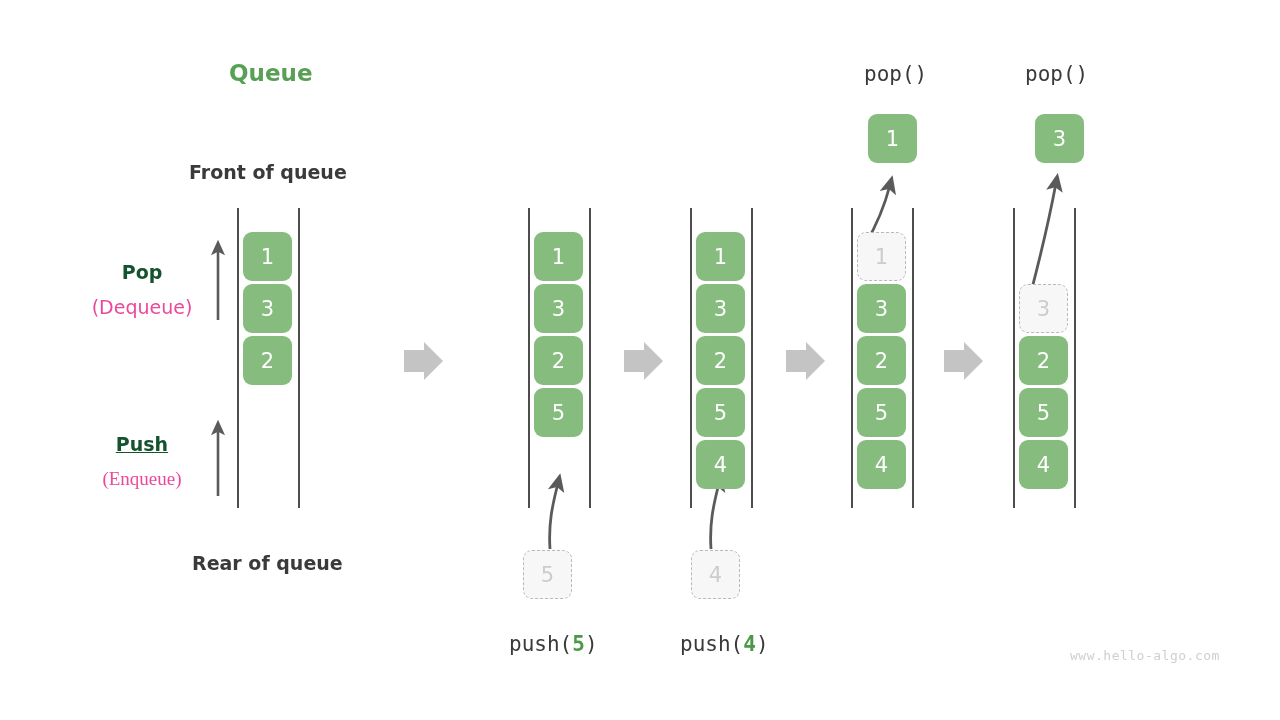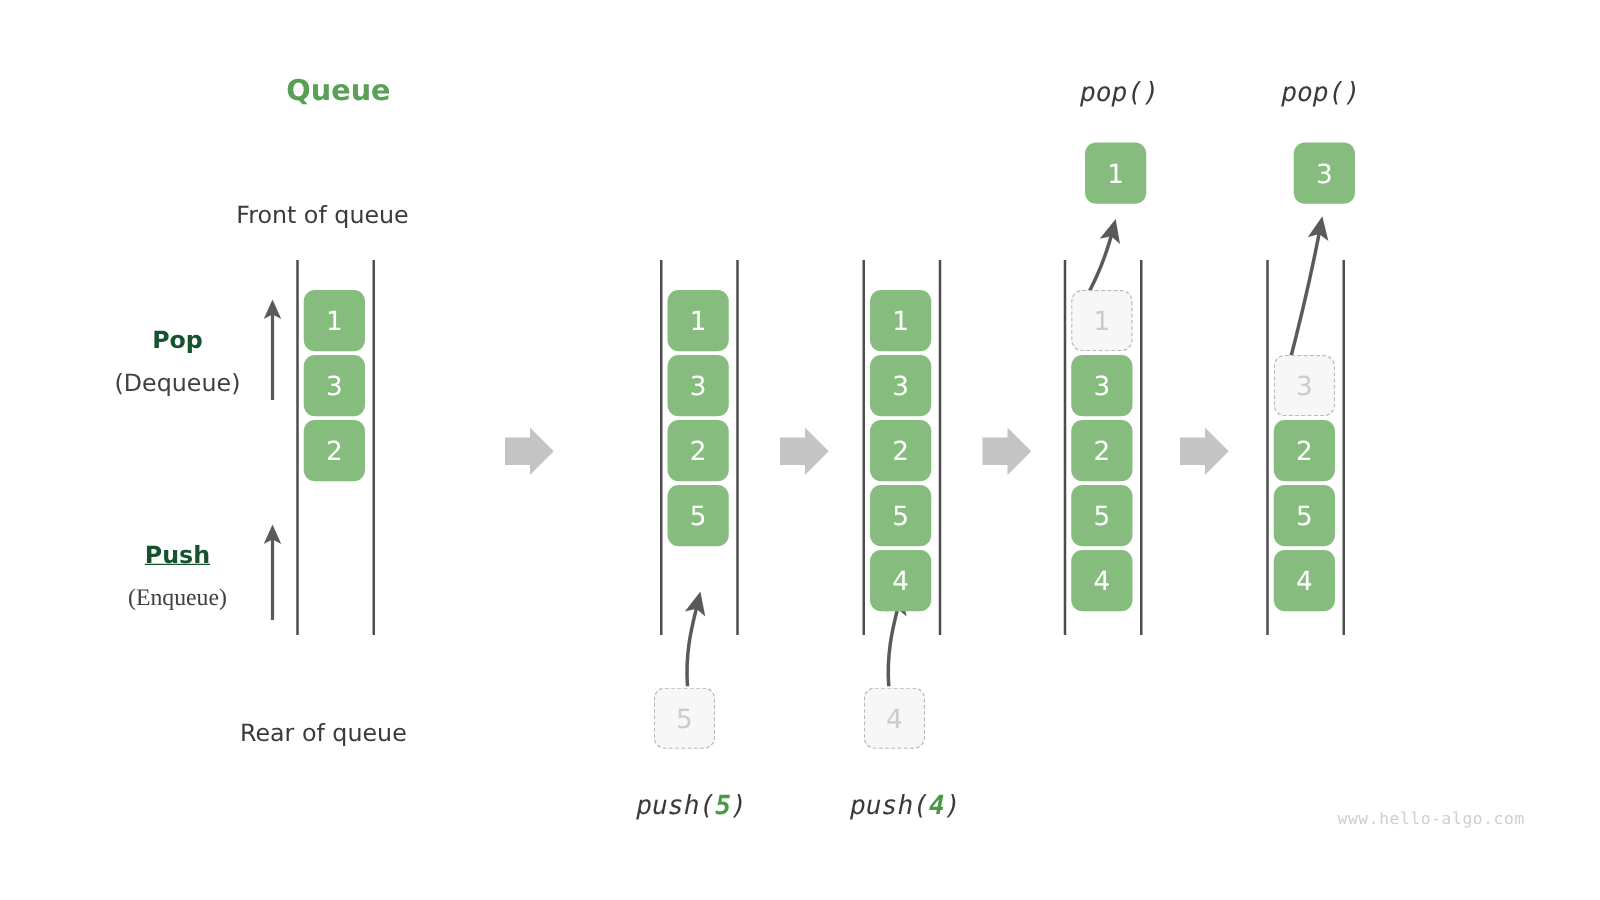--- a/index.html
+++ b/index.html
@@ -26,45 +26,44 @@
   
   .title {
     font-family: "DejaVu Sans", sans-serif;
     font-size: 23px;
     font-weight: bold;
     color: #58a054;
     white-space: nowrap;
   }
   .hdr-bold {
     font-size: 19px;
-    font-weight: normal;
+    font-weight: bold;
     color: #3a3a3a;
     white-space: nowrap;
   }
   .lbl-bold {
     font-size: 19px;
     font-weight: bold;
     color: #14532d;
     white-space: nowrap;
     text-align: center;
   }
   .lbl-reg {
     font-size: 19px;
     font-weight: normal;
-    color: #404040;
+    color: #ec4899;
     white-space: nowrap;
     text-align: center;
   }
   .mono-op {
     font-family: "DejaVu Sans Mono", monospace;
     font-size: 21px;
     color: #3a3a3a;
     white-space: nowrap;
     letter-spacing: 0px;
-    font-style: italic;
   }
   .mono-op .num { color: #4a9946; font-weight: bold; }
   .watermark {
     font-family: "DejaVu Sans Mono", monospace;
     font-size: 13px;
     color: #cfcfcf;
     white-space: nowrap;
     letter-spacing: 0.5px;
   }
 
@@ -155,21 +154,21 @@
     </g>
     <g>
       <path d="M944,350 L964,350 L964,342 L983,361 L964,380 L964,372 L944,372 Z" fill="#c4c4c4"></path>
     </g>
   </svg>
 
   <div class="abs title" style="left:229px; top:60px;">Queue</div>
 
   <div class="abs hdr-bold" style="left:189px; top:161px;">Front of queue</div>
 
-  <div class="abs hdr-bold" style="left:192px; top:576px;">Rear of queue</div>
+  <div class="abs hdr-bold" style="left:192px; top:552px;">Rear of queue</div>
 
   <div class="abs lbl-bold" style="left:82px; top:261px; width:120px;">Pop</div>
   <div class="abs lbl-reg" style="left:62px; top:296px; width:160px;">(Dequeue)</div>
 
   <div class="abs lbl-bold" style="left:82px; top:433px; width:120px;text-decoration:underline;">Push</div>
   <div class="abs lbl-reg" style="left:62px; top:468px; width:160px;font-family:Liberation Serif, serif;">(Enqueue)</div>
 
   <div class="abs wall" style="left:237px; top:208px; height:300px;"></div>
   <div class="abs wall" style="left:298px; top:208px; height:300px;"></div>
 

